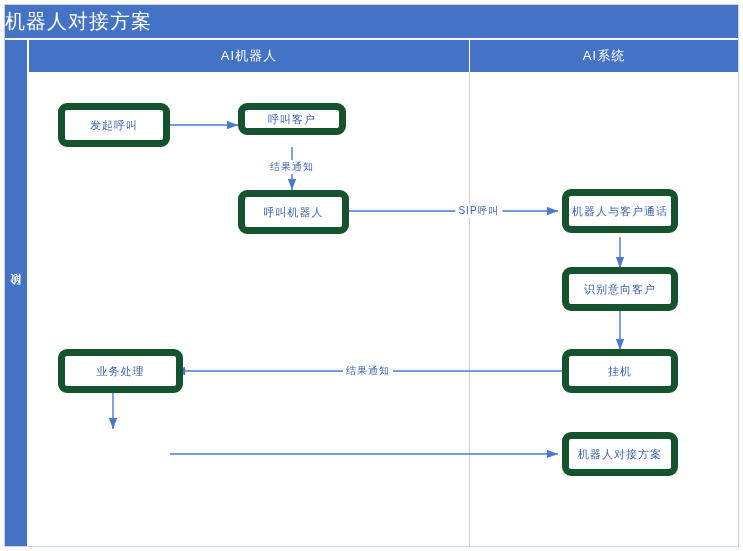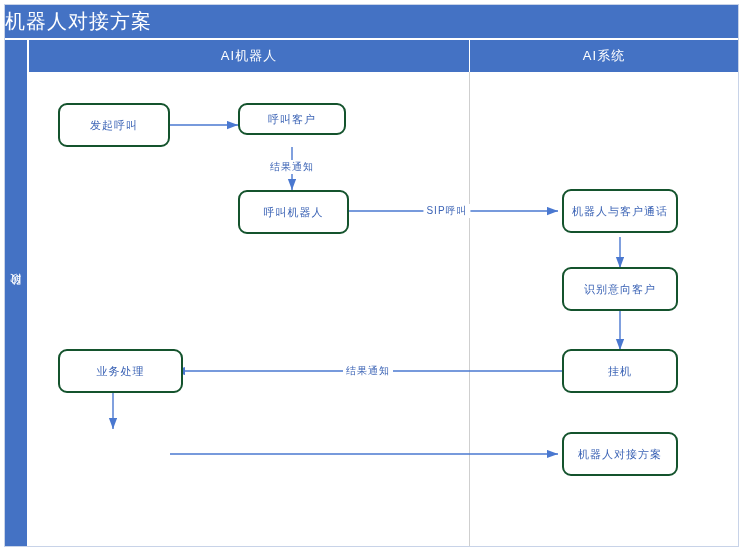--- a/index.html
+++ b/index.html
@@ -59,21 +59,21 @@
     position:absolute;top:72px;height:474px;background:#ffffff;
     box-sizing:border-box;
   }
   .lane-body.left{left:29px;width:441px;border-right:1px solid #cfcfcf;}
   .lane-body.right{left:470px;width:268px;}
 
   
   .node{
     position:absolute;
     background:#ffffff;
-    border:2px solid #14532d;
+    border:7px solid #14532d;
     border-radius:9px;
     color:#3b63b5;
     font-size:11px;
     letter-spacing:1px;
     display:flex;align-items:center;justify-content:center;
     box-sizing:border-box;
     white-space:nowrap;
     z-index:4;
   }
 
@@ -131,21 +131,21 @@
 
       <line x1="562" y1="371" x2="174" y2="371" marker-end="url(#arw)"></line>
 
       <line x1="113" y1="392" x2="113" y2="429" marker-end="url(#arw)"></line>
 
       <line x1="170" y1="454" x2="558" y2="454" marker-end="url(#arw)"></line>
     </g>
   </svg>
 
   <div class="edge-label" style="left:292px;top:167px;">结果通知</div>
-  <div class="edge-label" style="left:447px;top:211px;">SIP呼叫</div>
+  <div class="edge-label" style="left:479px;top:211px;">SIP呼叫</div>
   <div class="edge-label" style="left:368px;top:371px;">结果通知</div>
 
   <div class="node" style="left:58px;top:103px;width:112px;height:44px;">发起呼叫</div>
 
   <div class="node" style="left:238px;top:103px;width:108px;height:32px;">呼叫客户</div>
 
   <div class="node" style="left:238px;top:190px;width:111px;height:44px;">呼叫机器人</div>
 
   <div class="node" style="left:58px;top:349px;width:125px;height:44px;">业务处理</div>
 

